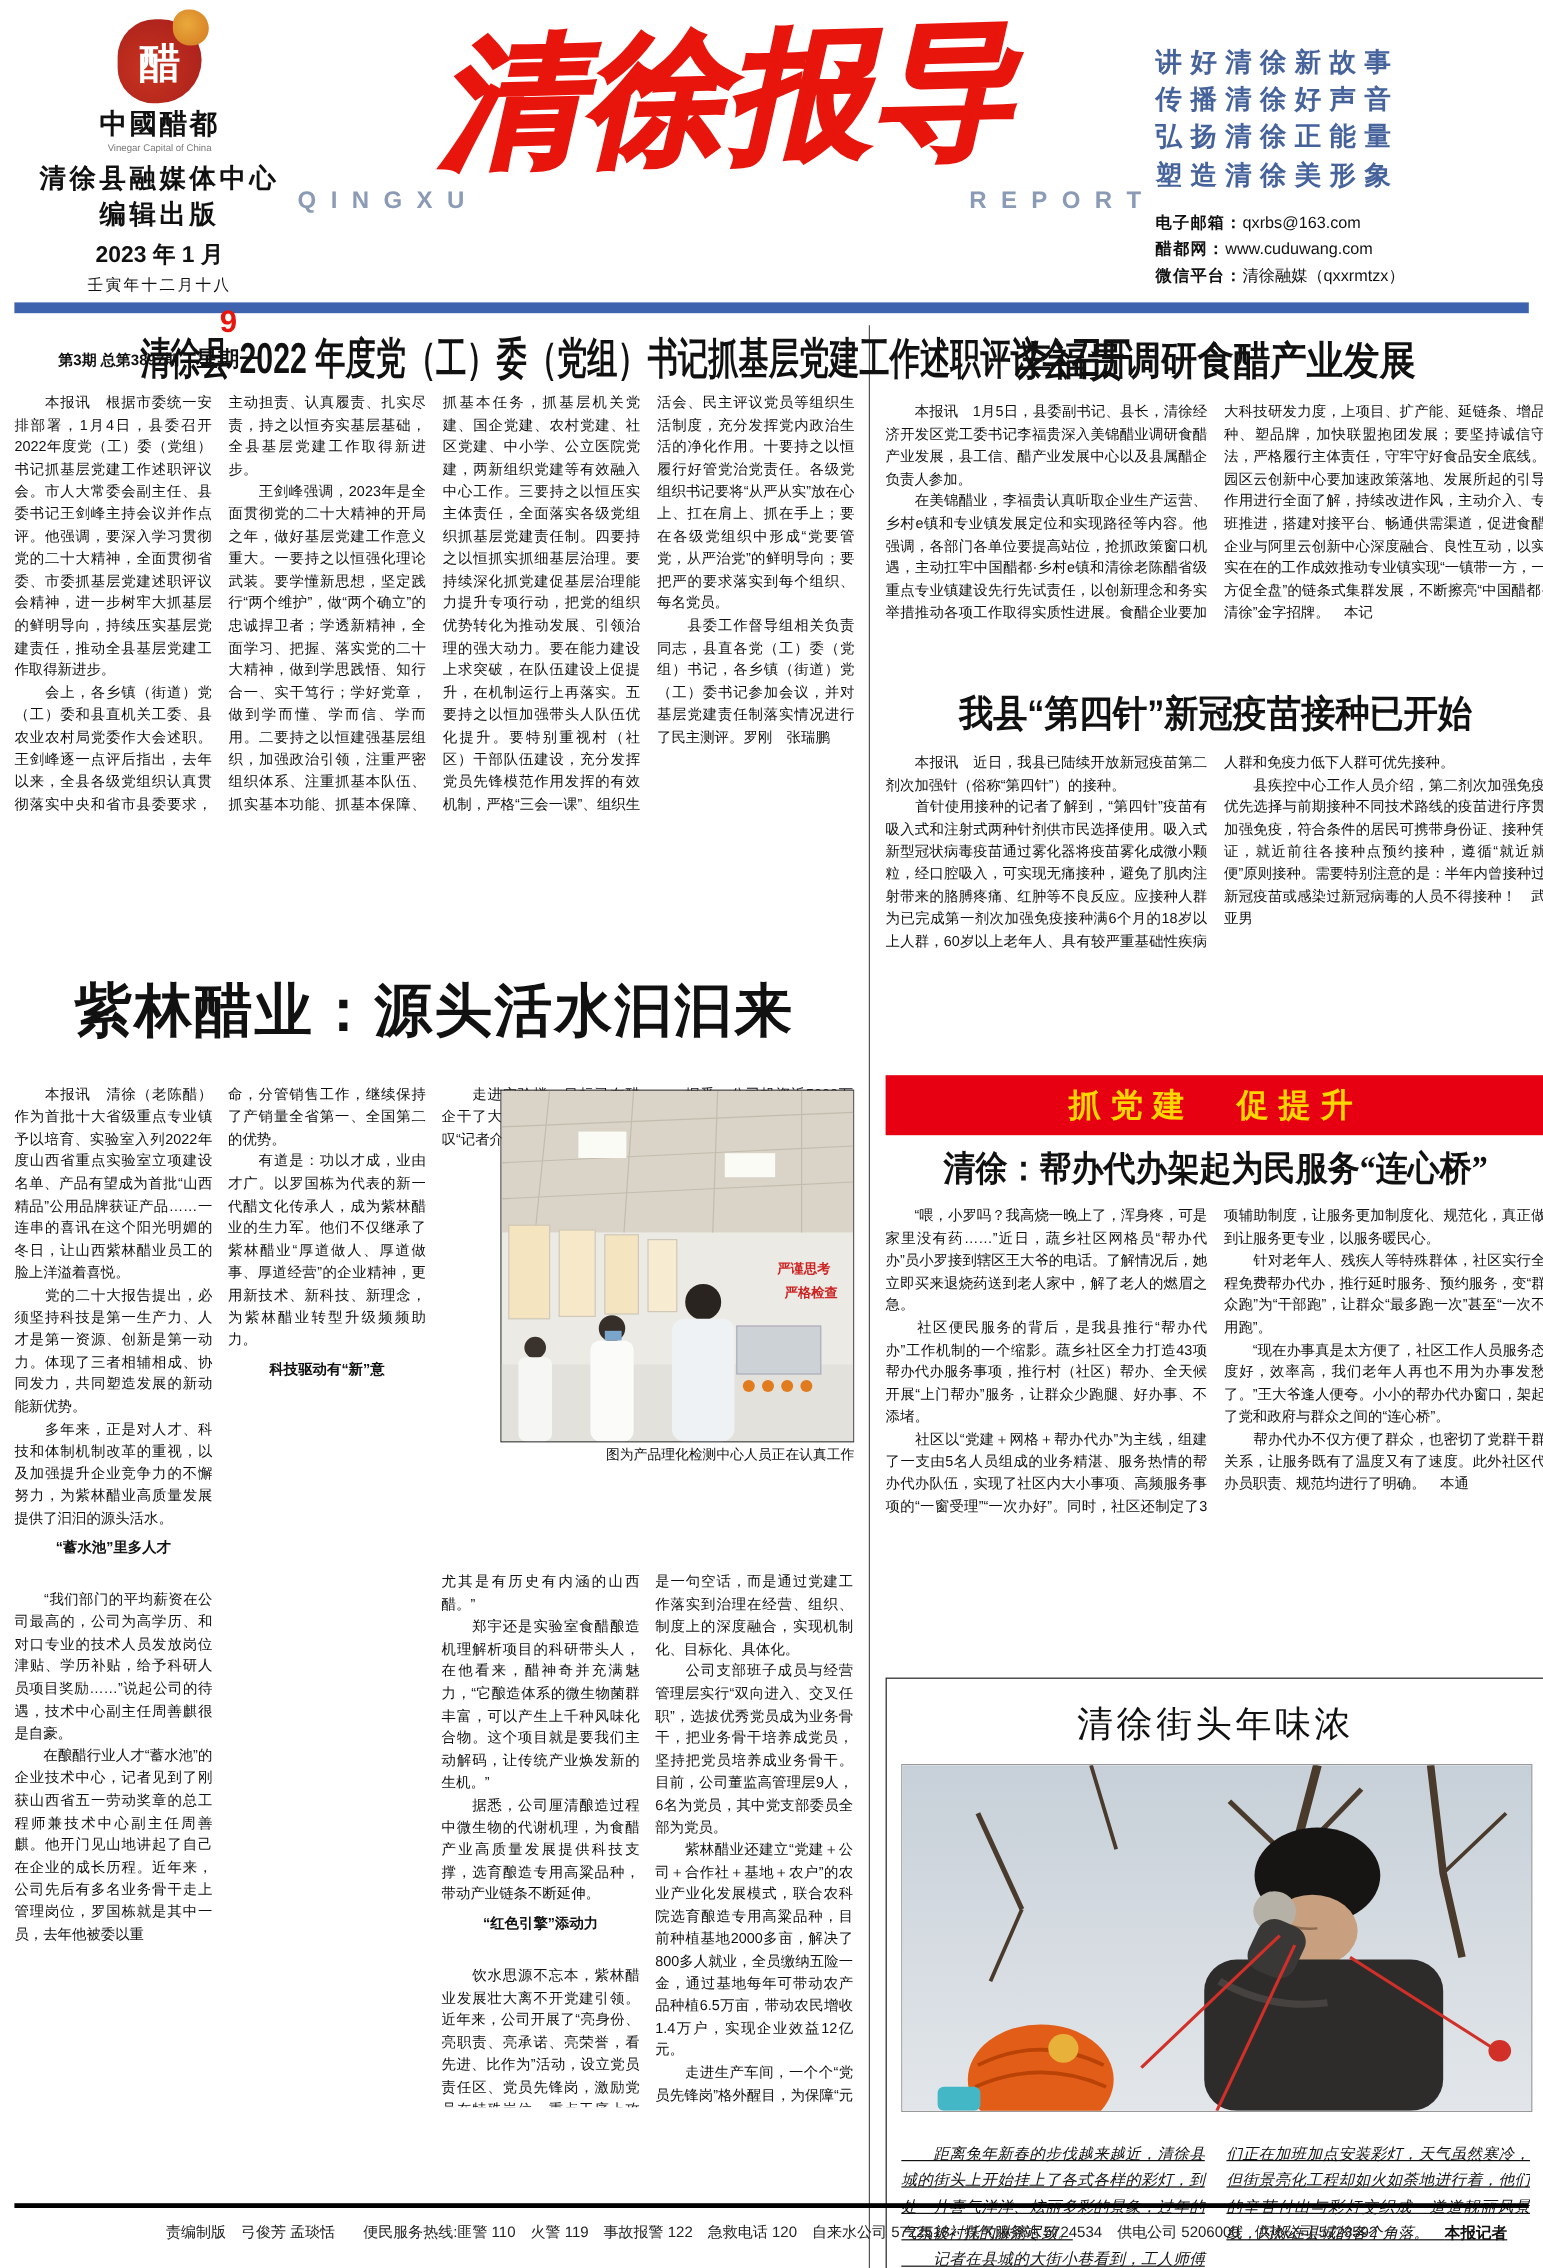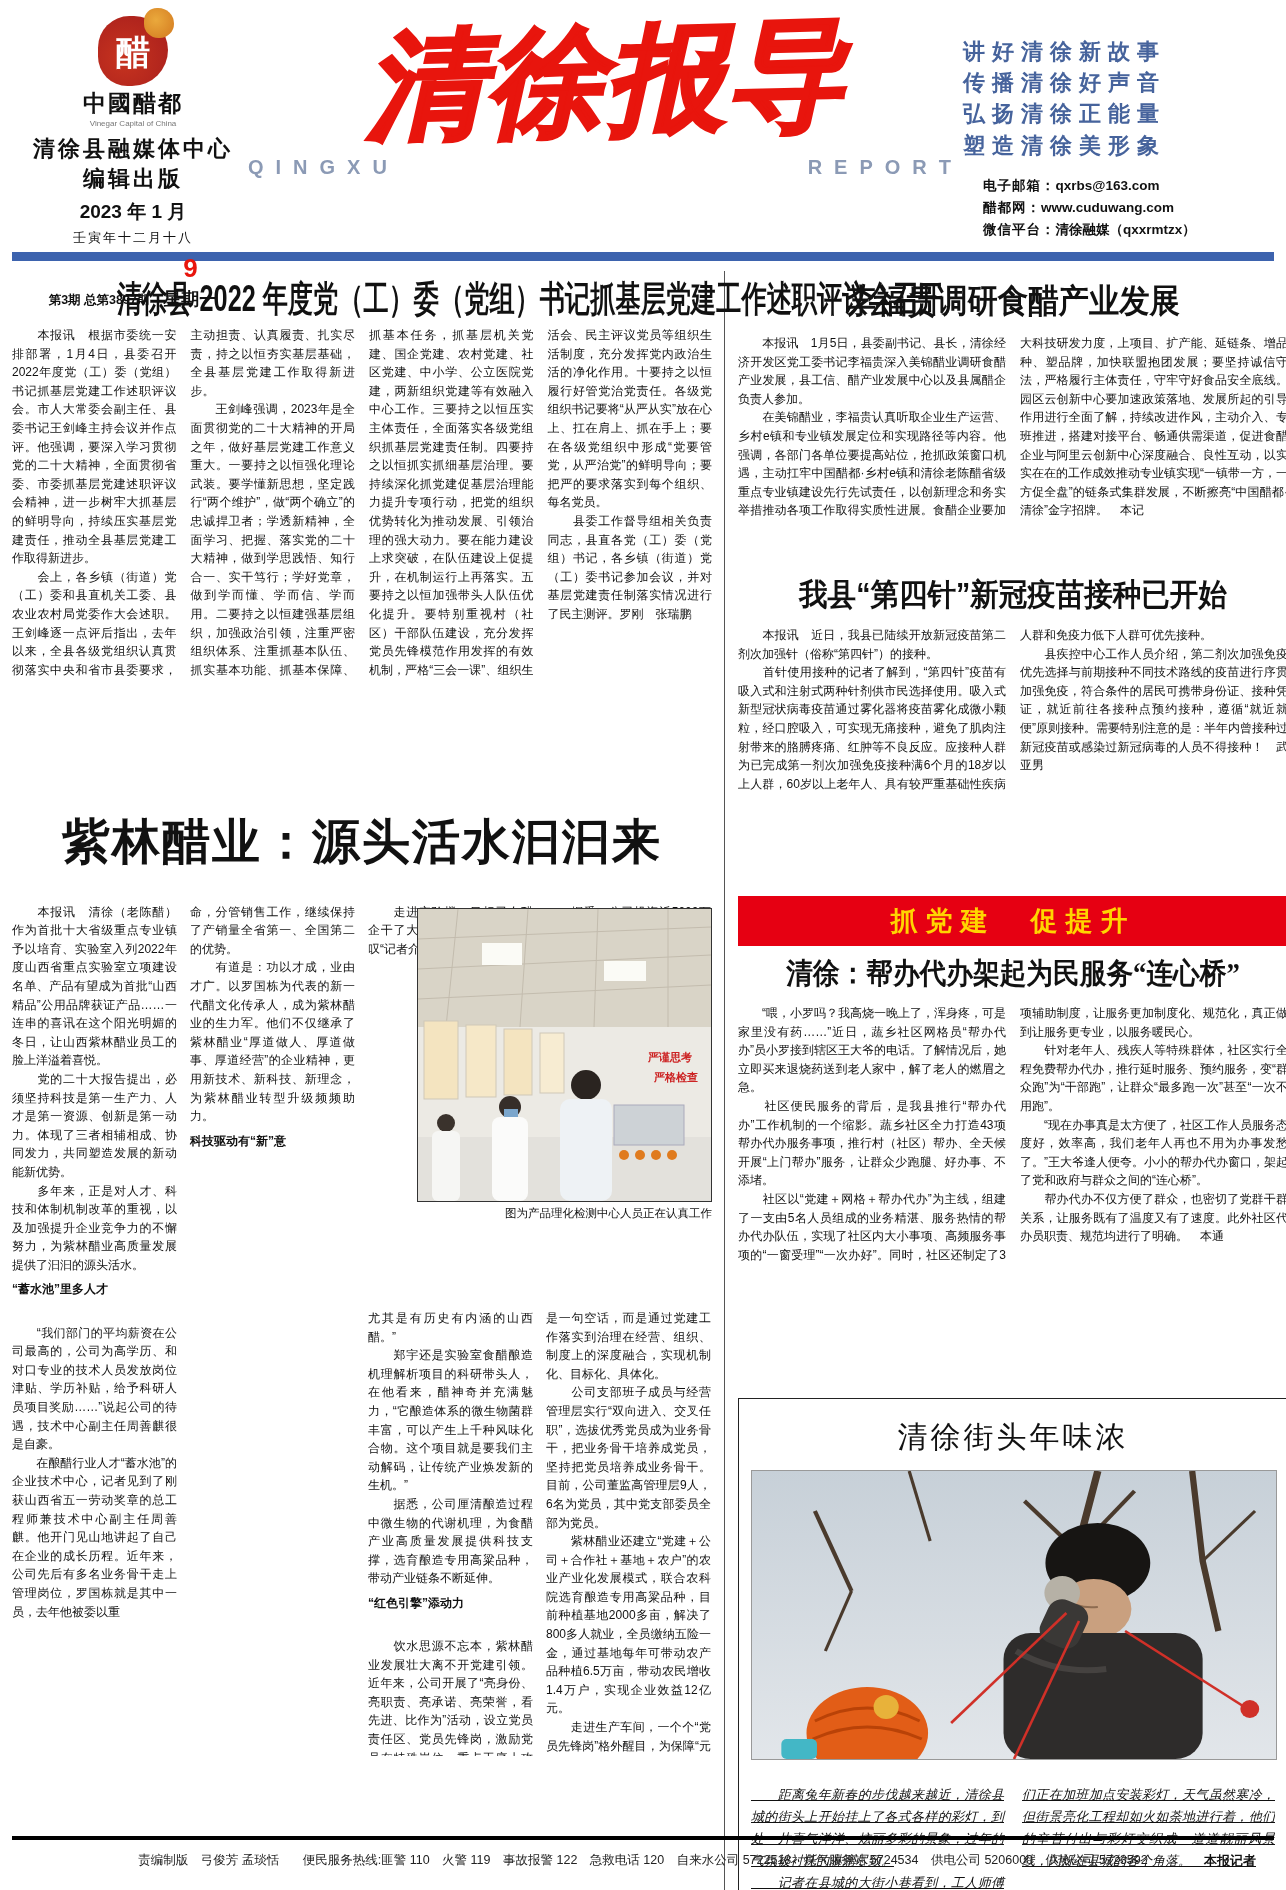--- a/index.html
+++ b/index.html
@@ -26,39 +26,39 @@
   .weekday{font-size:18px;font-weight:bold;margin-top:6px;}
   .mast-center{flex:1;text-align:center;}
   .mast-title{font-family:"Liberation Serif",serif;font-style:italic;font-weight:bold;
       font-size:118px;line-height:1.05;color:#e8150d;-webkit-text-stroke:3px #e8150d;
       letter-spacing:2px;transform:rotate(-1.5deg);display:inline-block;margin-top:6px;}
   .mast-en{display:flex;justify-content:space-between;gap:67px;color:#8b9ab5;font-size:20px;
       letter-spacing:12px;font-weight:bold;margin-top:12px;}
   .mast-right{width:305px;flex:none;padding-top:22px;}
   .slogan{color:#46639c;font-family:"Liberation Serif",serif;font-weight:bold;font-size:22px;
       letter-spacing:7px;line-height:1.42;white-space:nowrap;}
-  .contact{margin-top:14px;font-size:13.5px;font-weight:bold;line-height:1.65;white-space:nowrap;margin-left:20px;}
+  .contact{margin-top:14px;font-size:13.5px;font-weight:normal;line-height:1.65;white-space:nowrap;}
   .contact b{letter-spacing:1px;}
   
   .blue-bar{height:9px;background:#3d63ae;margin:4px 12px 0 12px;}
   
   .main{display:flex;padding:10px 12px 0 12px;gap:0;}
   .left-sec{width:700px;flex:none;padding-right:12px;}
   .right-sec{width:550px;flex:none;border-left:1px solid #555;padding-left:13px;}
   .headline1{white-space:nowrap;text-align:center;font-weight:900;font-size:36px;
       transform:scaleX(.70);transform-origin:center;letter-spacing:0;margin:4px 0 2px 0;}
   .subtitle1{text-align:center;font-weight:bold;font-size:20px;margin:6px 0 10px 0;letter-spacing:2px;}
   .body-cols4{column-count:4;column-gap:14px;font-size:12px;line-height:1.55;text-align:justify;
       white-space:pre-line;height:468px;overflow:hidden;}
   .zl-head{font-family:"Liberation Serif",serif;font-weight:900;font-size:48px;text-align:center;
       letter-spacing:2px;margin:16px 0 10px 0;}
   .zl-body{position:relative;display:flex;gap:13px;height:872px;overflow:hidden;
       font-size:12px;line-height:1.55;text-align:justify;}
   .zl-col{width:165px;flex:none;white-space:pre-line;}
-  .zl-sub{font-weight:bold;white-space:nowrap;margin:6px 0;}
+  .zl-sub{text-align:center;font-weight:bold;white-space:nowrap;margin:6px 0;}
   .zl-photo-wrap{position:absolute;left:405px;top:24px;width:295px;}
   .zl-photo{display:block;border:1px solid #333;}
   .zl-caption{font-family:"Liberation Serif",serif;font-size:11.5px;text-align:right;margin-top:3px;}
   .zl-spacer{height:332px;}
   
   .r-head{white-space:nowrap;text-align:center;font-weight:900;font-size:31px;margin:8px 0 10px 0;
       transform:scaleX(.92);transform-origin:center;}
   .r-head-serif{font-family:"Liberation Serif",serif;font-weight:900;}
   .body-cols2{column-count:2;column-gap:14px;font-size:12px;line-height:1.55;text-align:justify;
       white-space:pre-line;overflow:hidden;}

